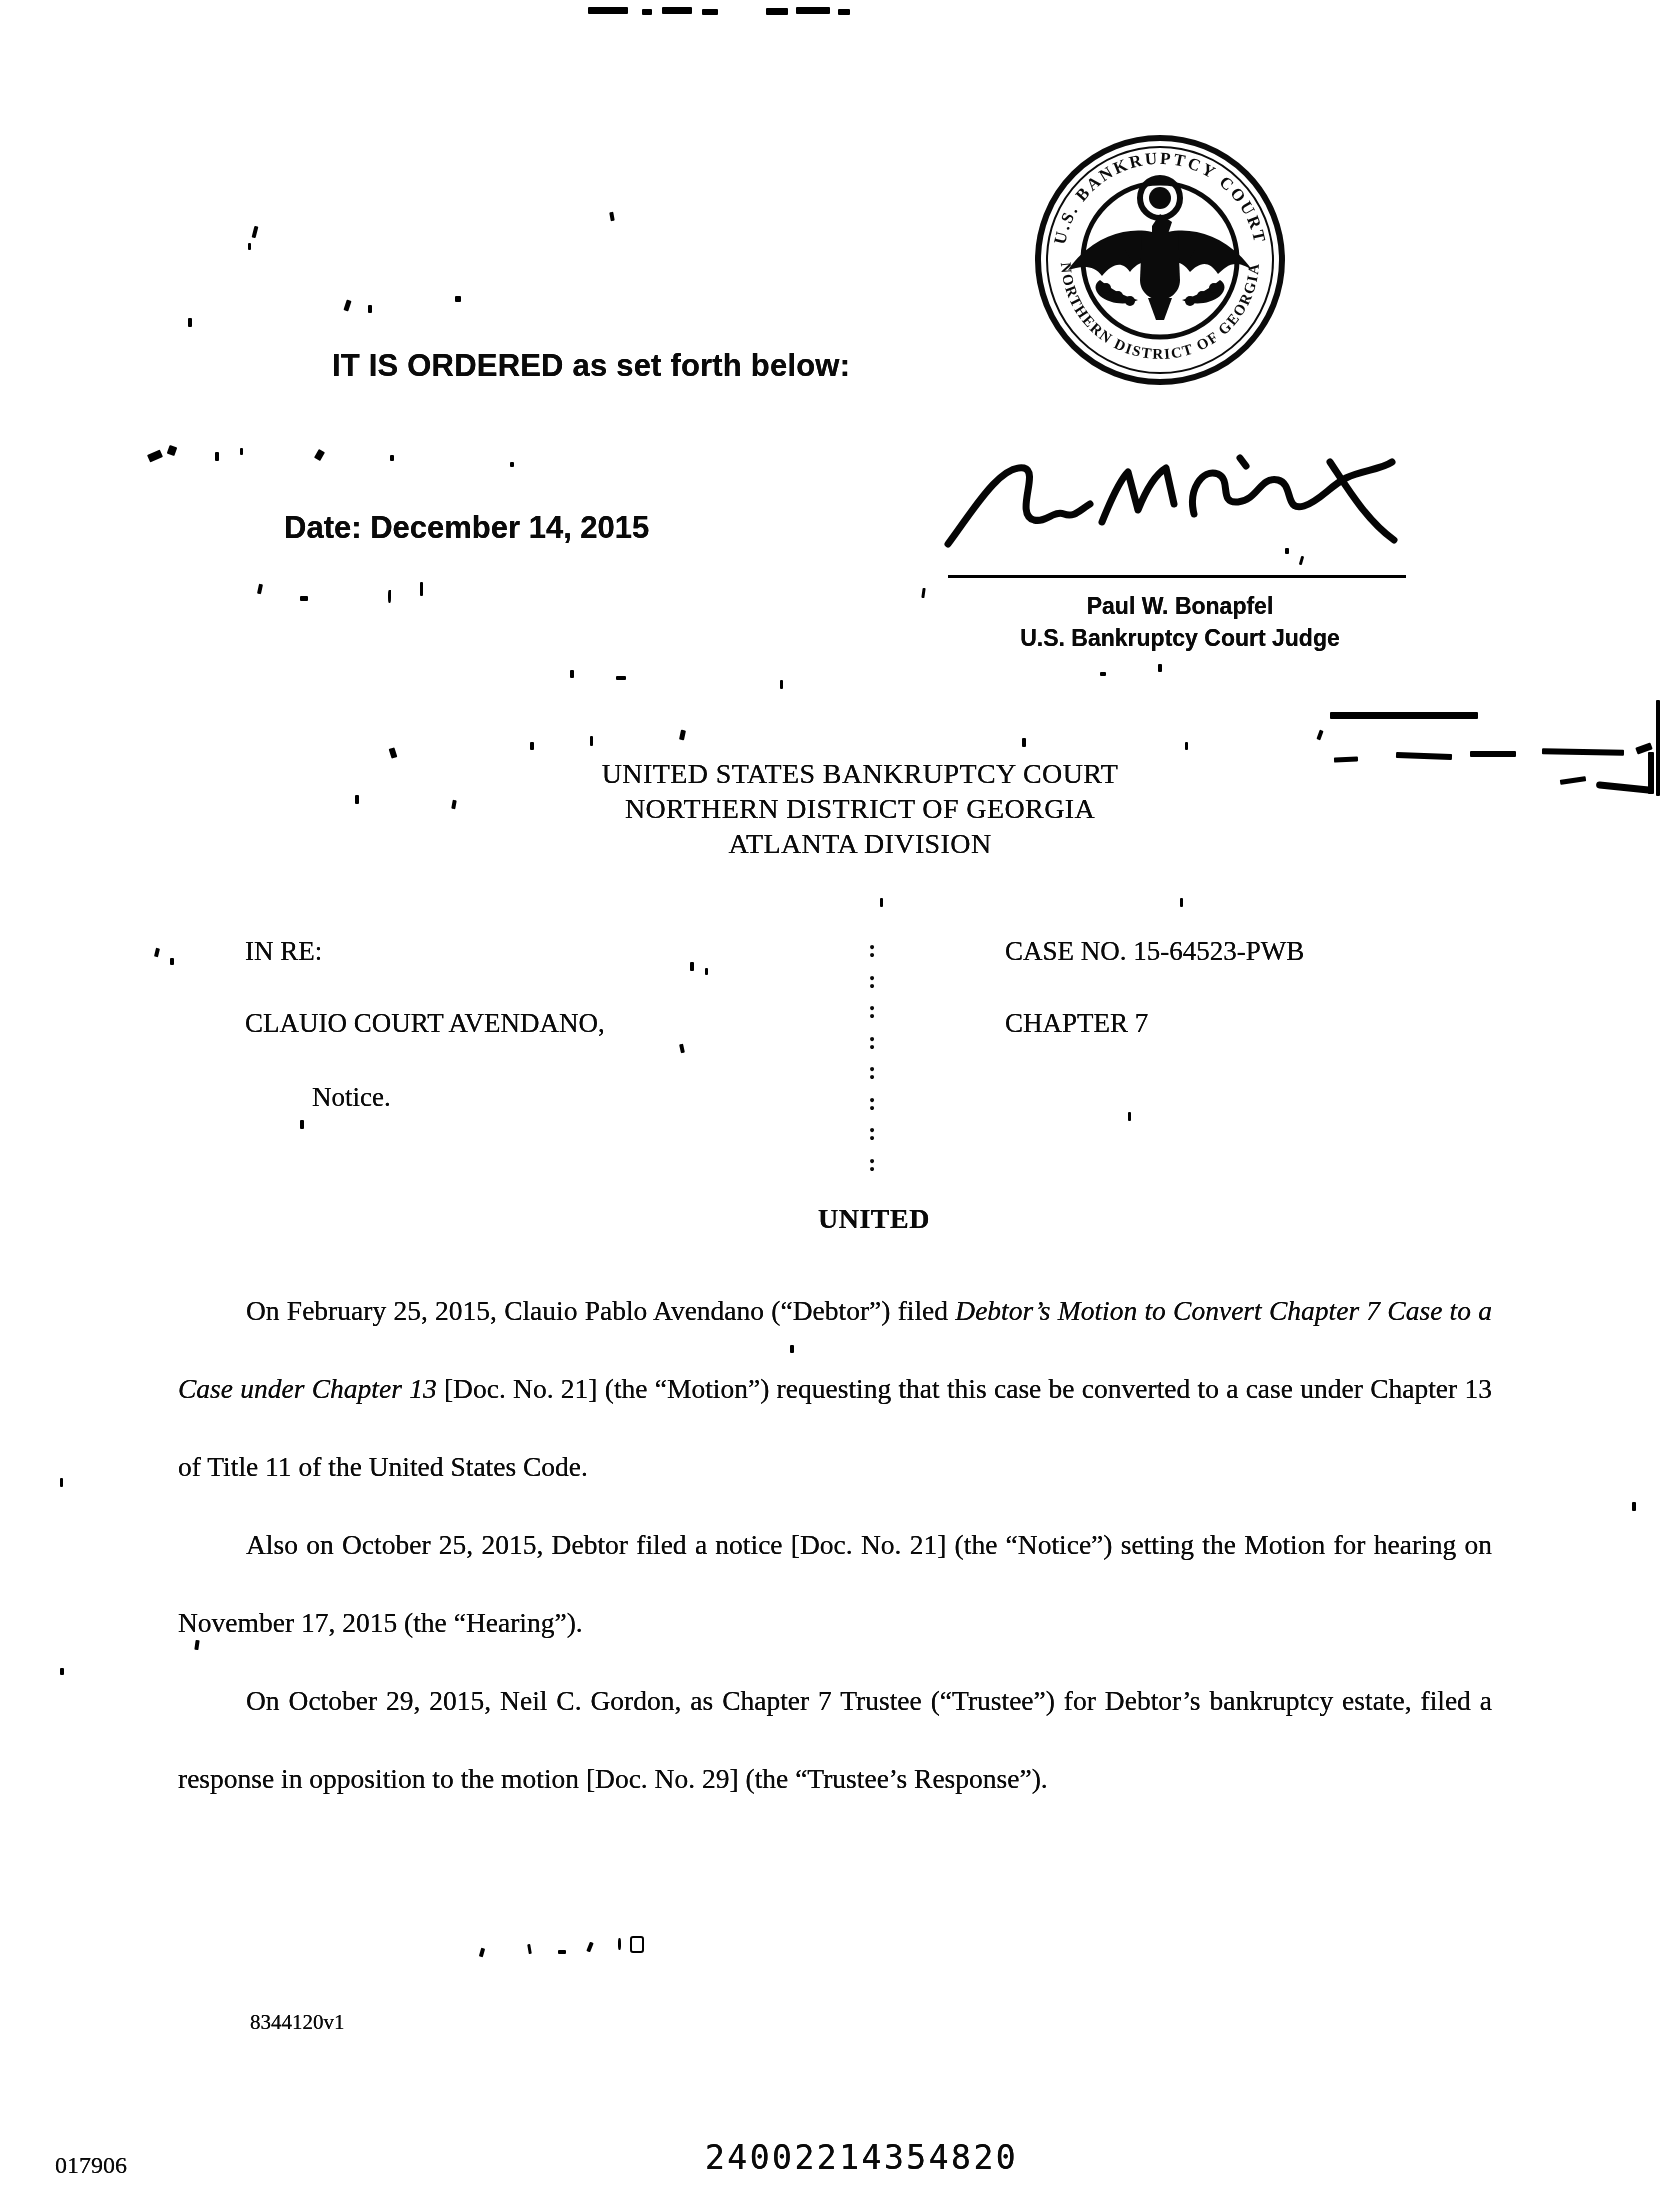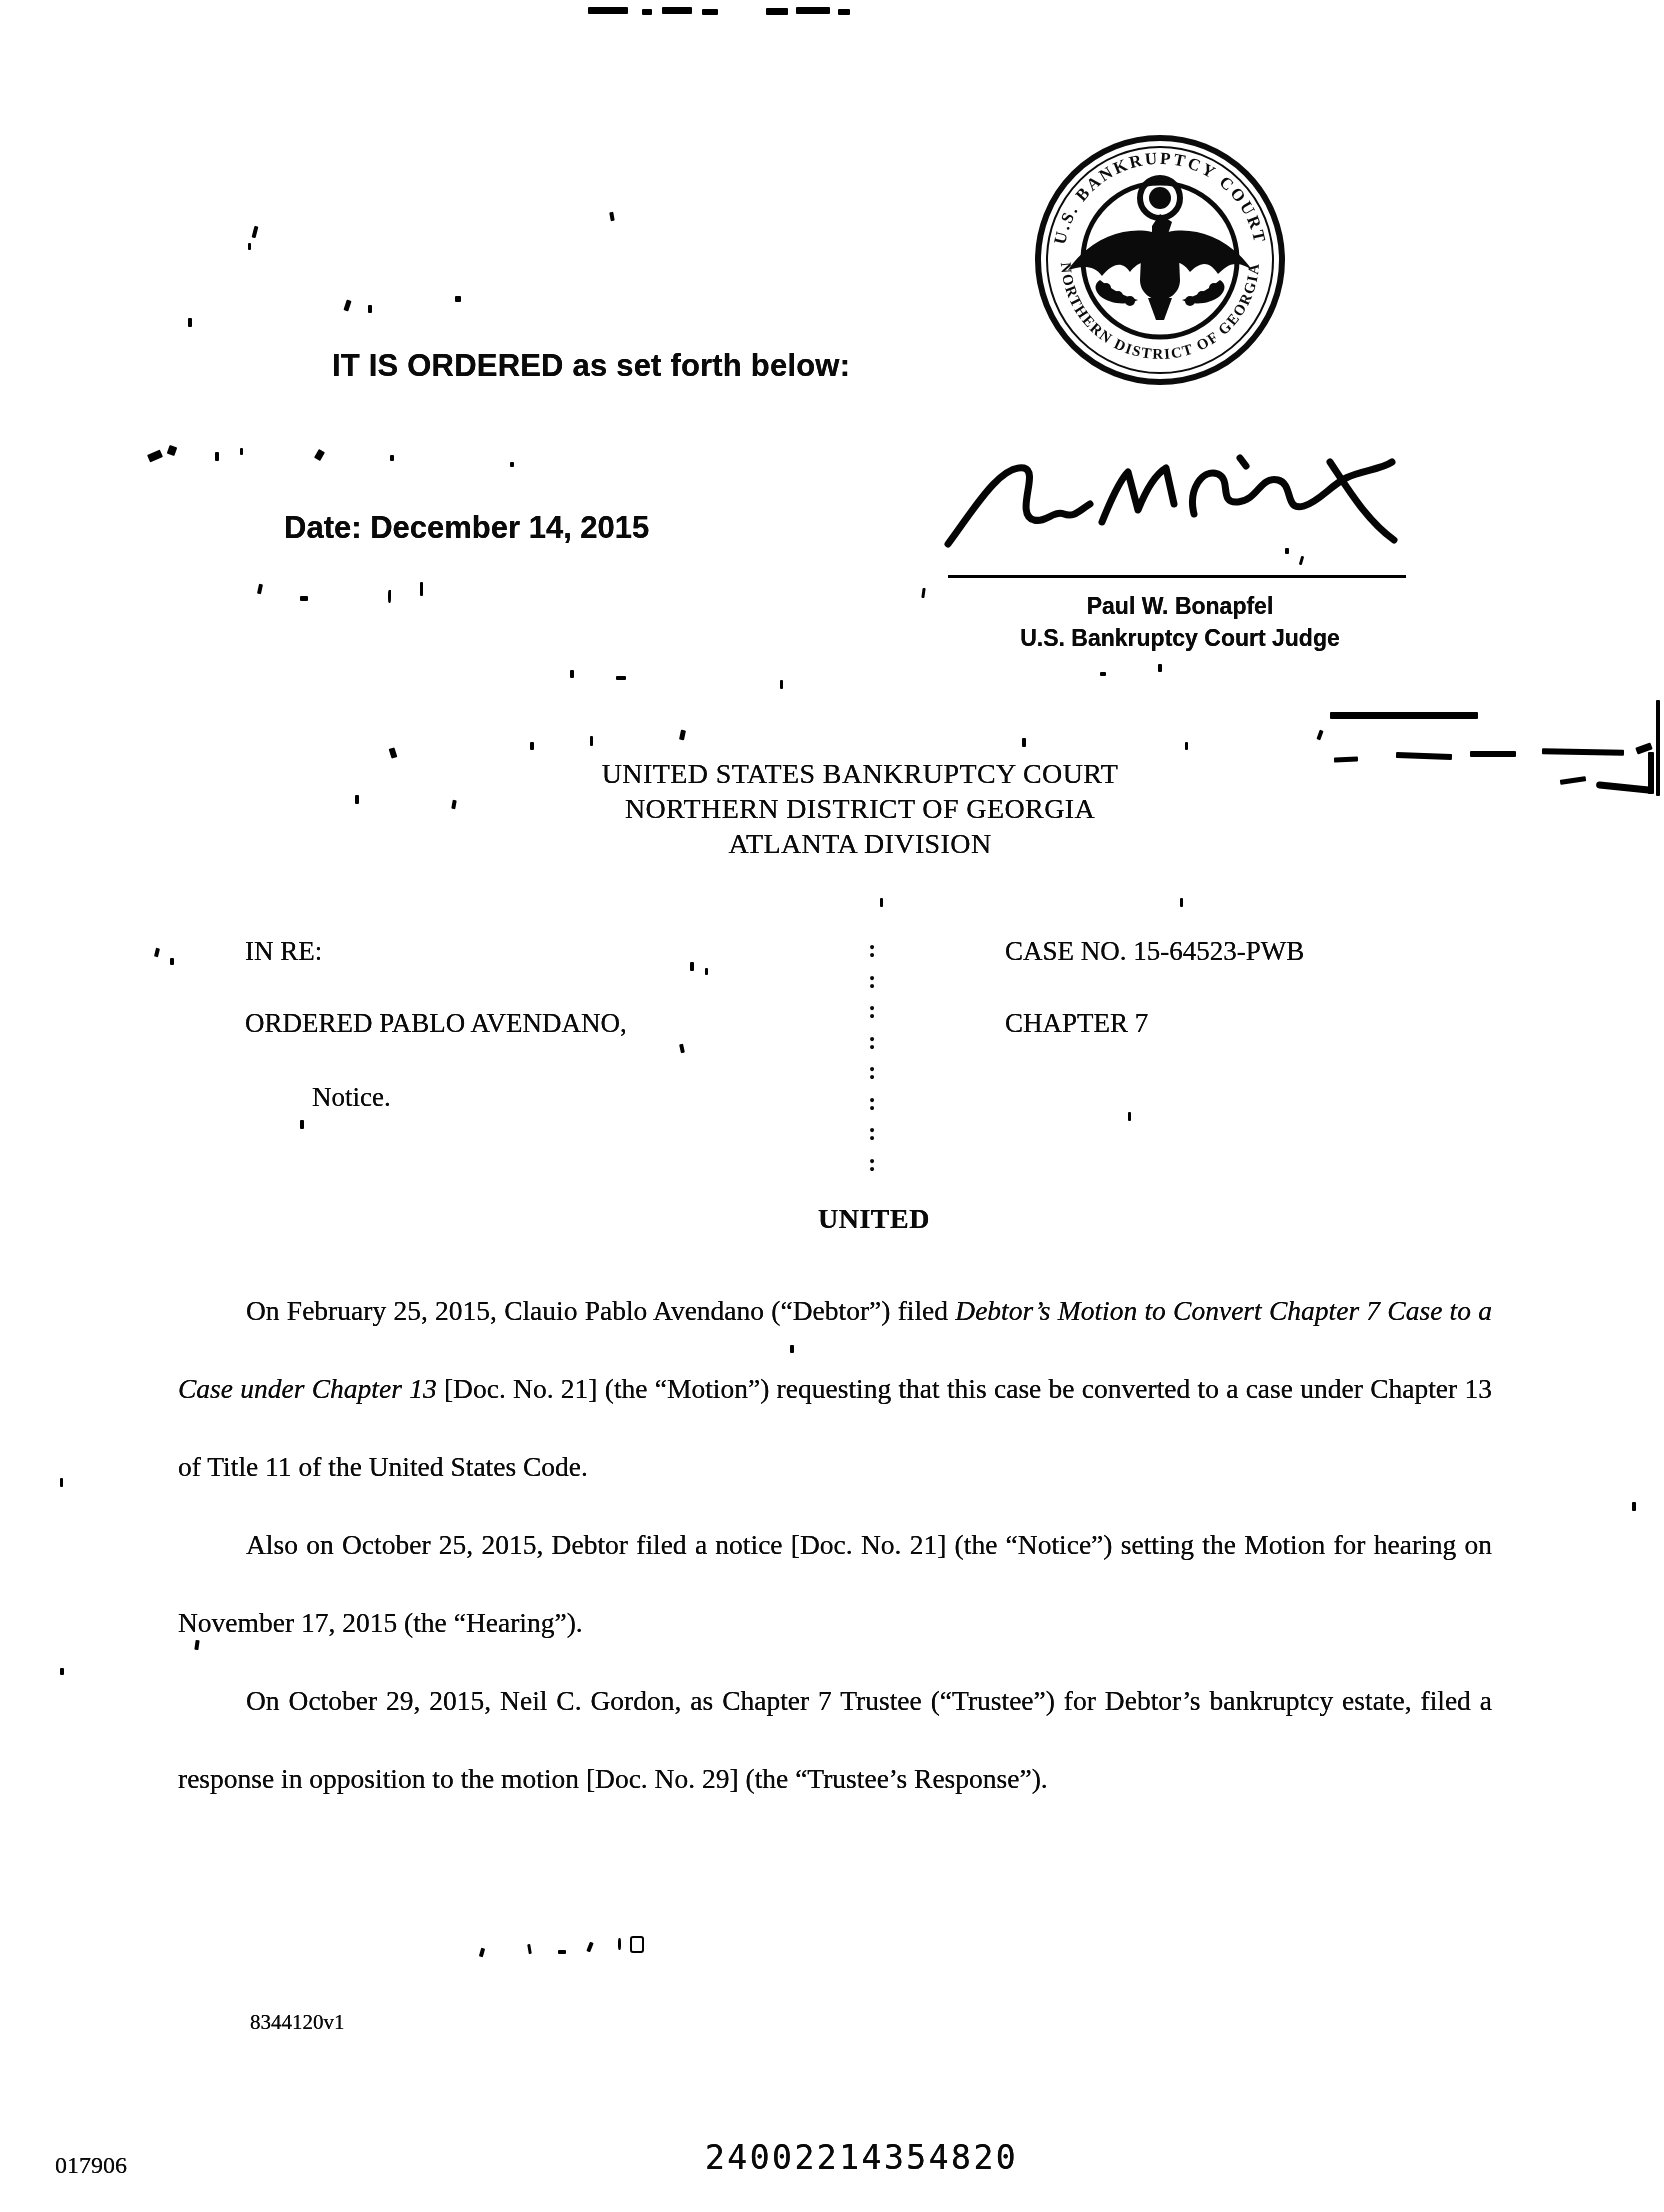--- a/index.html
+++ b/index.html
@@ -184,21 +184,21 @@
     <div>U.S. Bankruptcy Court Judge</div>
   </div>
 
   <div class="abs court-heading serif">
     <div>UNITED STATES BANKRUPTCY COURT</div>
     <div>NORTHERN DISTRICT OF GEORGIA</div>
     <div>ATLANTA DIVISION</div>
   </div>
 
   <div class="abs cap-inre">IN RE:</div>
-  <div class="abs cap-name">ORDERED PABLO AVENDANO,</div>
+  <div class="abs cap-name">CLAUIO COURT AVENDANO,</div>
   <div class="abs cap-debtor">Notice.</div>
   <div class="abs cap-colons">:
 :
 :
 :
 :
 :
 :
 :</div>
   <div class="abs cap-caseno">CASE NO. 15-64523-PWB</div>

